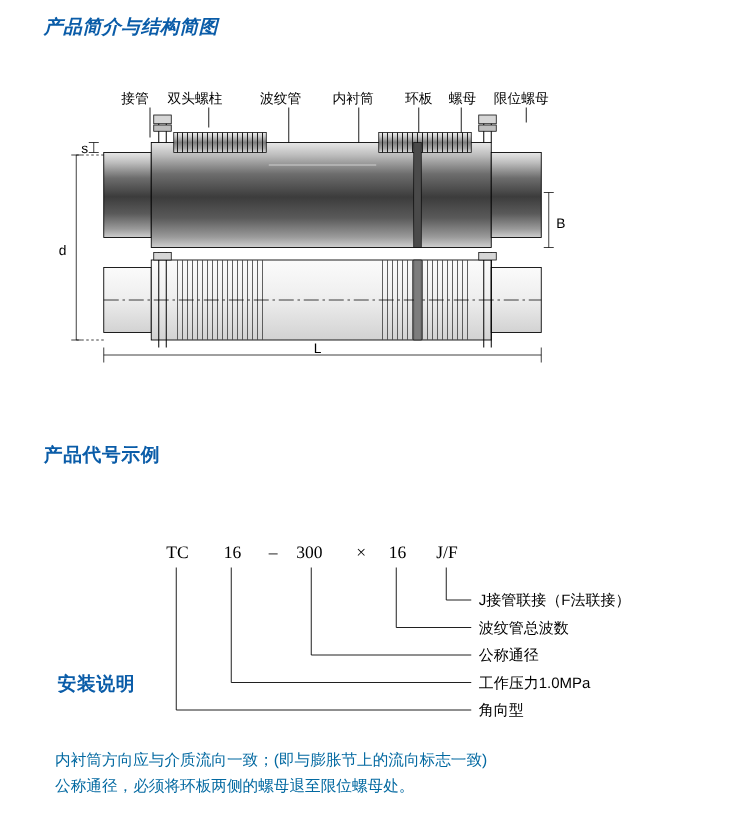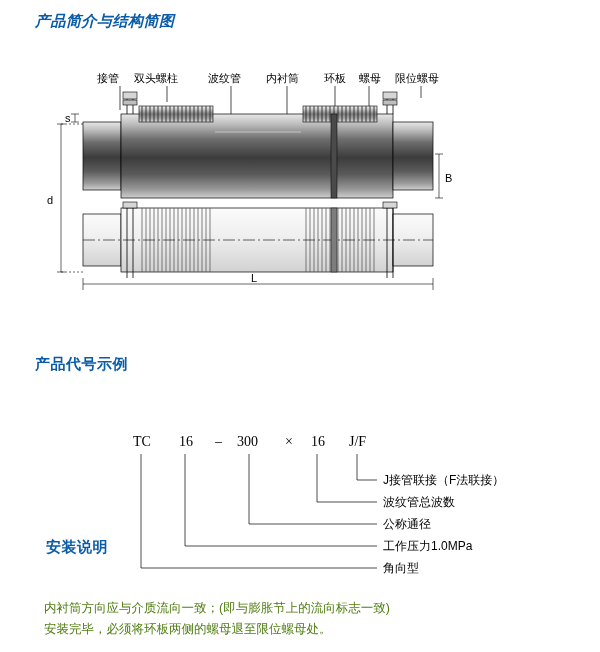--- a/index.html
+++ b/index.html
@@ -69,21 +69,21 @@
   }
 
   
   #install-notes {
     position: absolute;
     left: 44px;
     top: 598px;
     width: 520px;
     font-size: 12.5px;
     line-height: 21px;
-    color: #4d7c0f;
+    color: #0369a1;
   }
   #install-notes div { white-space: nowrap; }
 </style>
 </head>
 <body>
 
 <div class="section-title" id="title-1">产品简介与结构简图</div>
 <div class="section-title" id="title-2">产品代号示例</div>
 <div class="section-title" id="title-3">安装说明</div>
 
@@ -320,14 +320,14 @@
   <text class="code-desc" x="348" y="54">J接管联接（F法联接）</text>
   <text class="code-desc" x="348" y="76">波纹管总波数</text>
   <text class="code-desc" x="348" y="98">公称通径</text>
   <text class="code-desc" x="348" y="120">工作压力1.0MPa</text>
   <text class="code-desc" x="348" y="142">角向型</text>
 </svg>
 </div>
 
 <div id="install-notes">
   <div>内衬筒方向应与介质流向一致；(即与膨胀节上的流向标志一致)</div>
-  <div>安装完毕，必须将环板两侧的螺母退至限位螺母处。</div>
+  <div>公称通径，必须将环板两侧的螺母退至限位螺母处。</div>
 </div>
 
 </body></html>

